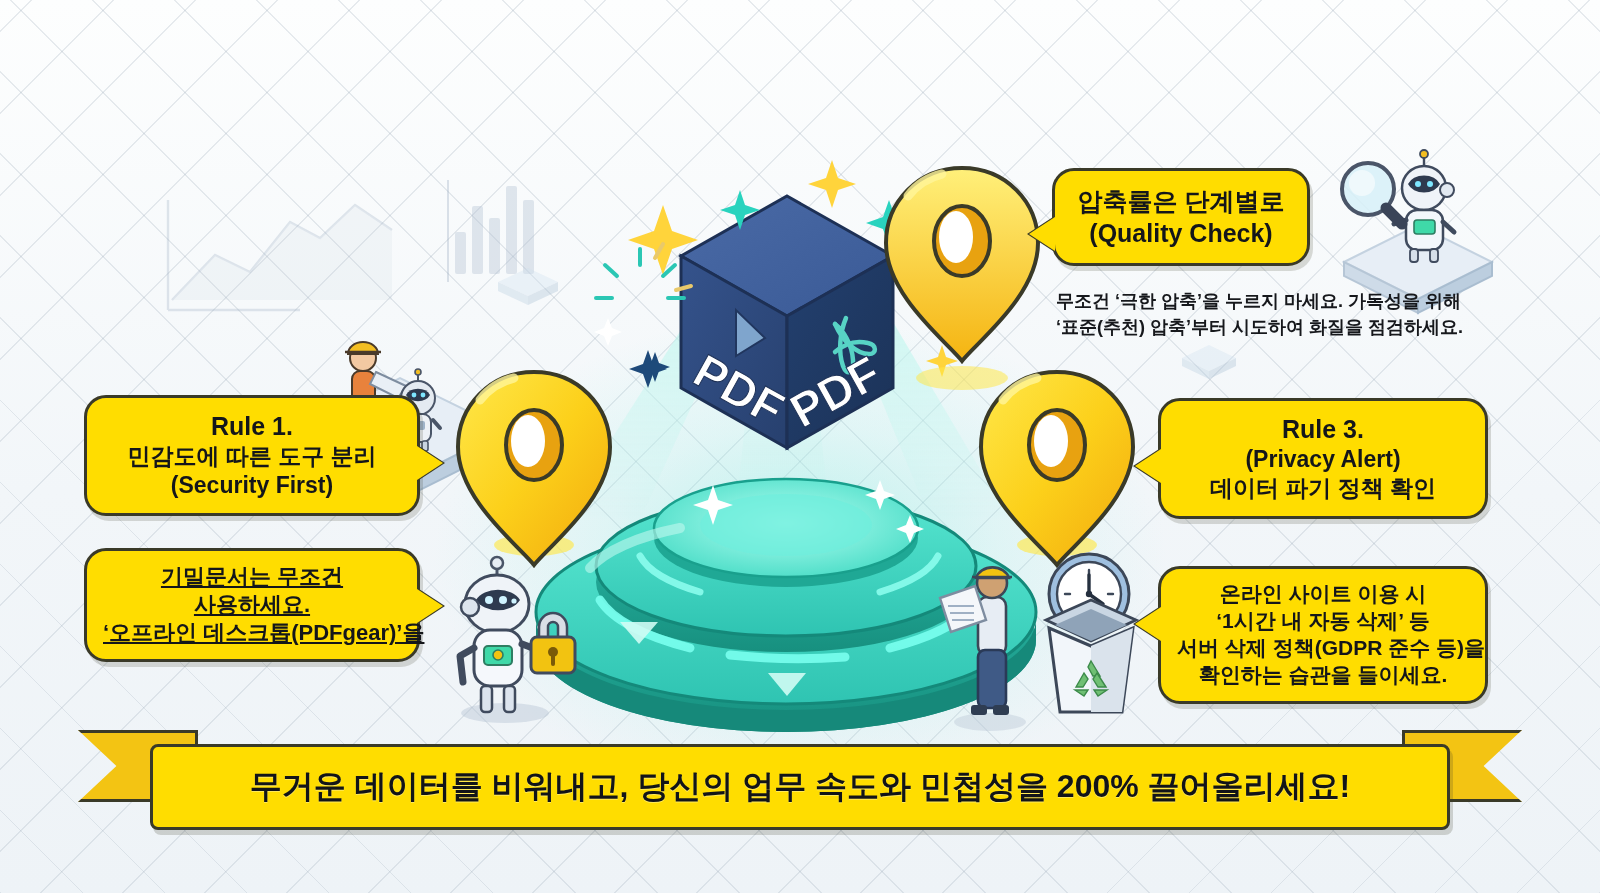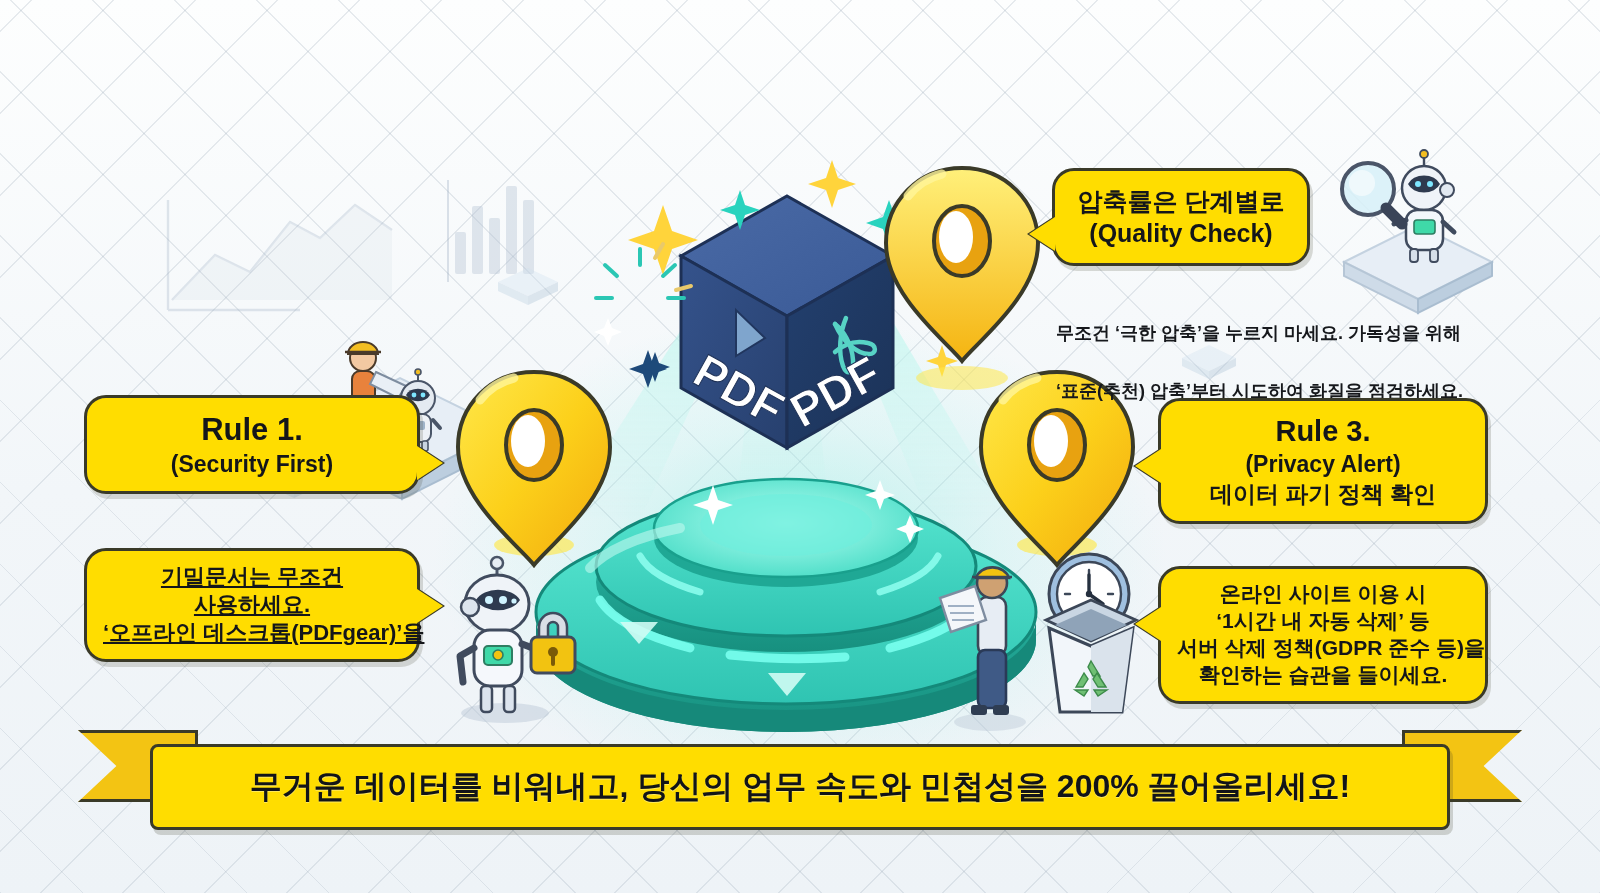--- a/index.html
+++ b/index.html
@@ -45,31 +45,31 @@
   }
   .bubble .ln{ display:block; white-space:nowrap; }
   
   .tail{ position:absolute; width:0; height:0; }
   .tail-l{ border-top:17px solid transparent; border-bottom:17px solid transparent; border-right:26px solid #FFDD00; filter:drop-shadow(-2px 0 0 #3a3a28); }
   .tail-r{ border-top:17px solid transparent; border-bottom:17px solid transparent; border-left:26px solid #FFDD00; filter:drop-shadow(2px 0 0 #3a3a28); }
 
   
   #bubble-quality{ left:1052px; top:168px; width:258px; font-size:25px; padding-top:14px; padding-bottom:14px;}
   #bubble-rule1  { left:84px;  top:395px; width:336px; font-size:23px; }
-  #bubble-rule1 .hd{ font-size:31px; }
+  #bubble-rule1 .hd{ font-size:25px; }
   #bubble-sec    { left:84px;  top:548px; width:336px; font-size:22px;text-decoration:underline; }
   #bubble-rule3  { left:1158px;top:398px; width:330px; font-size:23px; }
-  #bubble-rule3 .hd{ font-size:29px; }
+  #bubble-rule3 .hd{ font-size:25px; }
   #bubble-priv   { left:1158px;top:550px; width:330px; font-size:21px;margin-top:16px; }
 
   .note{
     position:absolute; left:1056px; top:288px; width:470px;
     font-size:18px; font-weight:bold; color:#16181c; line-height:1.45; text-align:left;
   }
-  .note .ln{ display:block; white-space:nowrap;margin-top:32px; }
+  .note .ln{ display:block; white-space:nowrap; }
 
   
   .ribbon-wrap{ position:absolute; left:78px; top:722px; width:1444px; height:118px; }
   .rib-tail{ position:absolute; top:8px; width:120px; height:72px; background:#F3C413; border:3px solid #3a3a28; }
   .rib-tail.l{ left:0;  clip-path:polygon(0 0,100% 0,100% 100%,0 100%,32% 50%); }
   .rib-tail.r{ right:0; clip-path:polygon(0 0,100% 0,68% 50%,100% 100%,0 100%); }
   .rib-body{
     position:absolute; left:72px; right:72px; top:22px; height:86px;
     background:#FFDD00; border:3px solid #3a3a28; border-radius:8px;
     box-shadow:3px 5px 0 rgba(60,60,40,.2);
@@ -399,20 +399,21 @@
     <i class="tail tail-l" style="left:-26px; top:46px;"></i>
   </div>
 
   <div class="note">
     <span class="ln">무조건 ‘극한 압축’을 누르지 마세요. 가독성을 위해</span>
     <span class="ln">‘표준(추천) 압축’부터 시도하여 화질을 점검하세요.</span>
   </div>
 
   <div class="bubble" id="bubble-rule1">
     <span class="ln hd">Rule 1.</span>
+    <span class="ln">민감도에 따른 도구 분리</span>
     <span class="ln">(Security First)</span>
     <i class="tail tail-r" style="right:-26px; top:48px;"></i>
   </div>
 
   <div class="bubble" id="bubble-sec">
     <span class="ln">기밀문서는 무조건</span>
     <span class="ln">사용하세요.</span>
     <span class="ln">‘오프라인 데스크톱(PDFgear)’을</span>
     <i class="tail tail-r" style="right:-26px; top:38px;"></i>
   </div>

